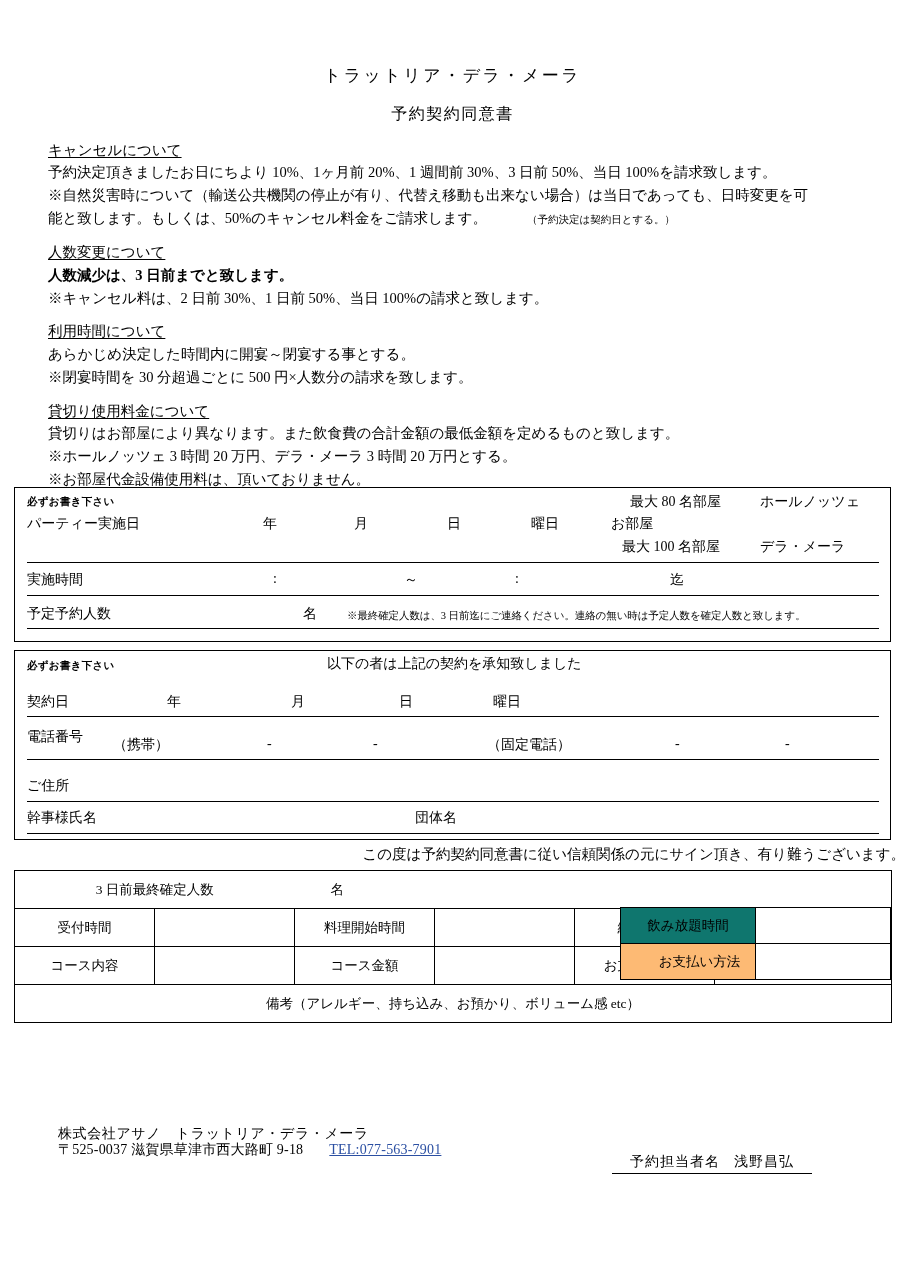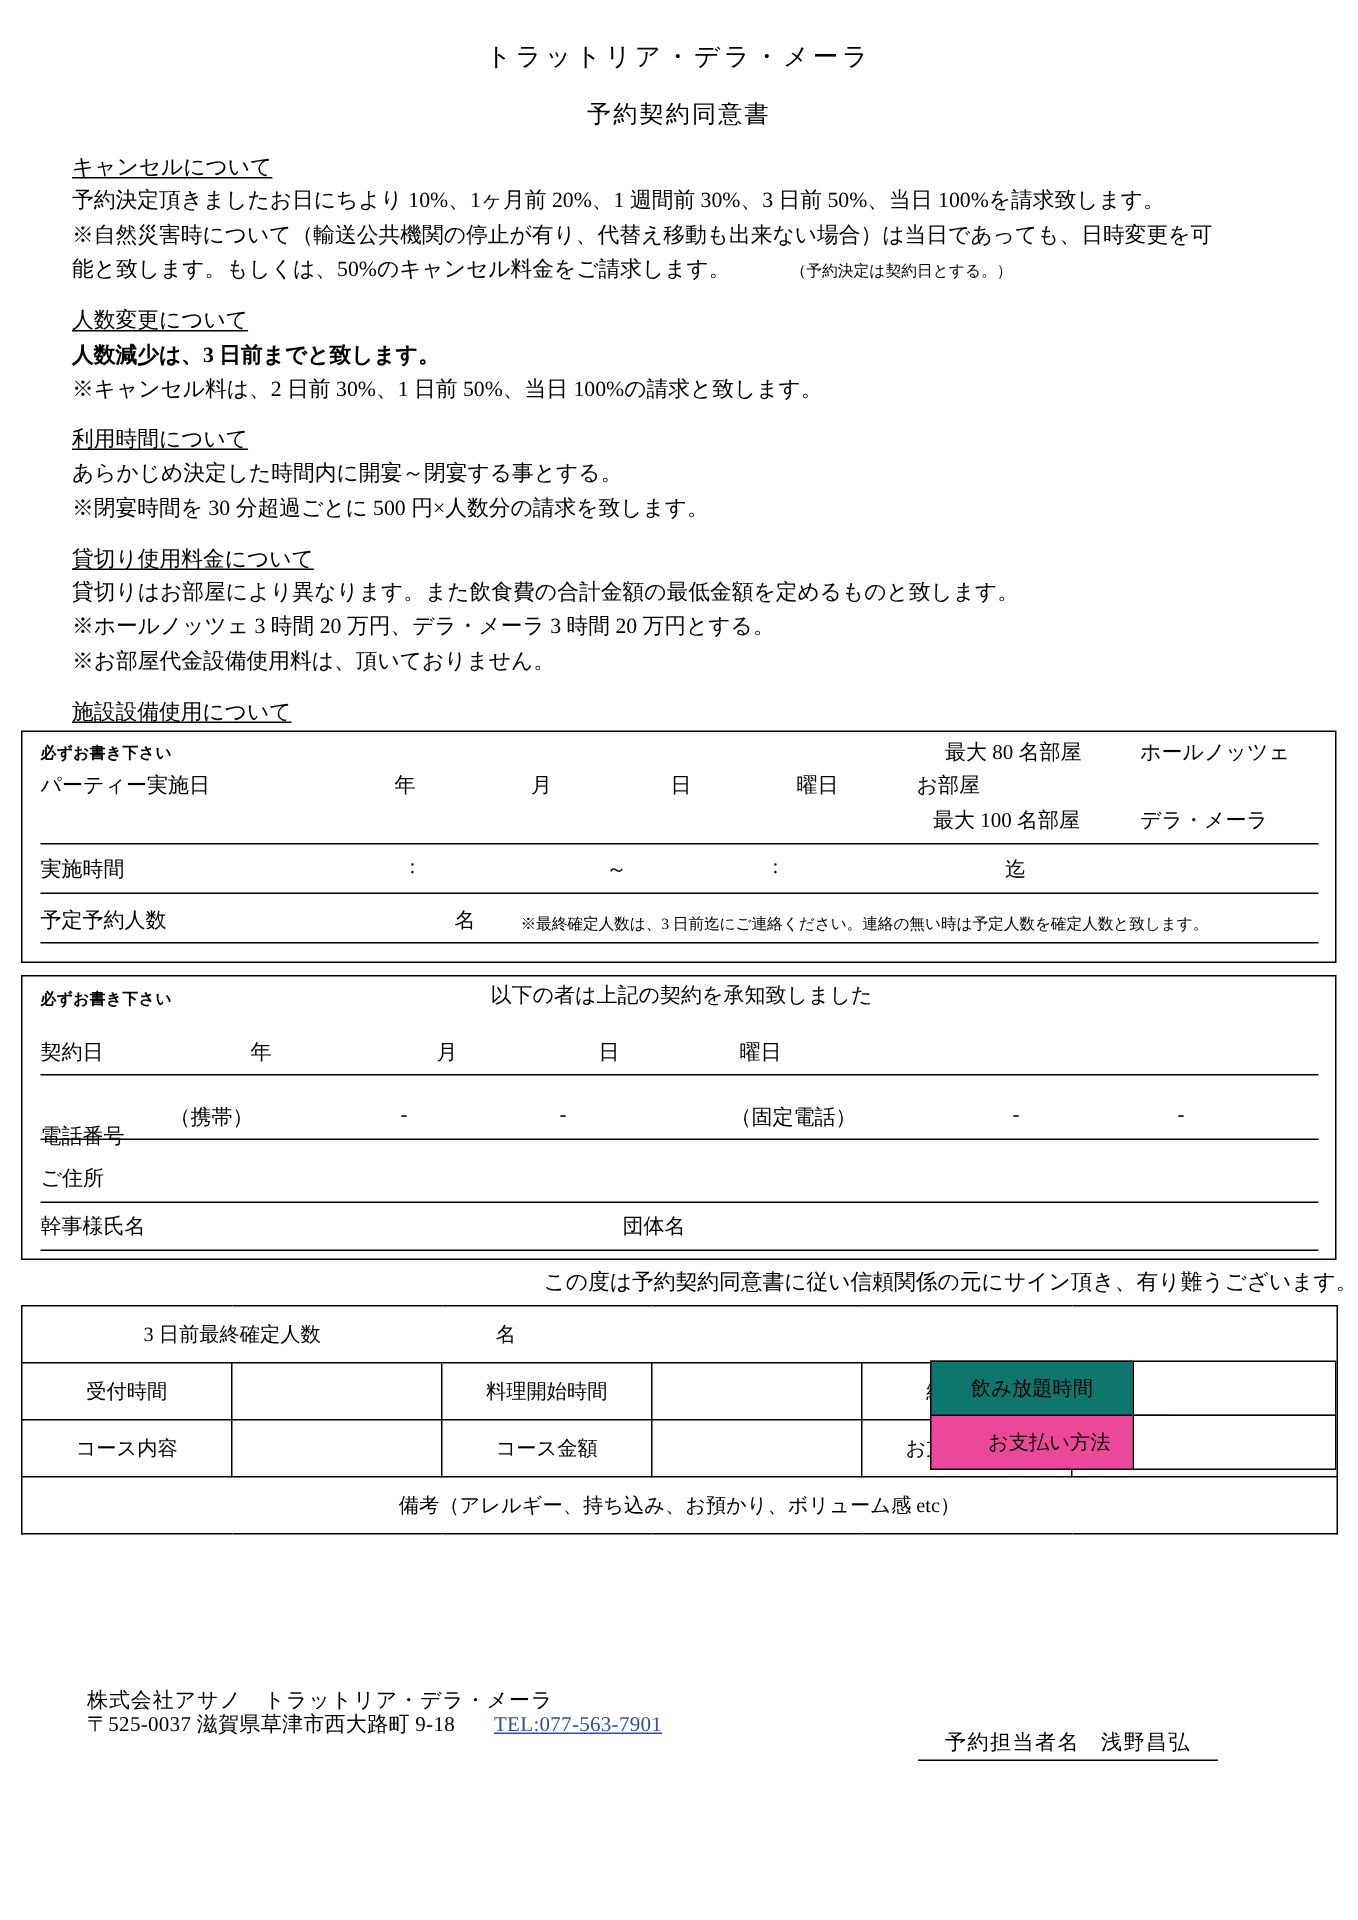--- a/index.html
+++ b/index.html
@@ -23,21 +23,21 @@
     box-sizing: border-box;
     padding: 0;
   }
 
   
   .doc-title {
     text-align: center;
     font-size: 17px;
     letter-spacing: 2.5px;
     margin: 0;
-    padding-top: 26px;
+    padding-top: 64px;
     font-weight: normal;
   }
   .doc-subtitle {
     text-align: center;
     font-size: 16px;
     letter-spacing: 1.5px;
     margin: 0;
     padding-top: 17px;
     font-weight: normal;
   }
@@ -244,21 +244,21 @@
     <div class="must-write" style="left:12px; top:8px;">必ずお書き下さい</div>
     <div class="fld" style="left:312px; top:4px;">以下の者は上記の契約を承知致しました</div>
 
     <div class="fld" style="left:12px; top:42px;">契約日</div>
     <div class="fld" style="left:152px; top:42px;">年</div>
     <div class="fld" style="left:276px; top:42px;">月</div>
     <div class="fld" style="left:384px; top:42px;">日</div>
     <div class="fld" style="left:478px; top:42px;">曜日</div>
     <div class="rule" style="left:12px; top:65px; width:852px;"></div>
 
-    <div class="fld" style="left:12px; top:98px;">電話番号</div>
+    <div class="fld" style="left:12px; top:77px;">電話番号</div>
     <div class="fld" style="left:98px; top:85px;">（携帯）</div>
     <div class="fld" style="left:252px; top:85px;">-</div>
     <div class="fld" style="left:358px; top:85px;">-</div>
     <div class="fld" style="left:472px; top:85px;">（固定電話）</div>
     <div class="fld" style="left:660px; top:85px;">-</div>
     <div class="fld" style="left:770px; top:85px;">-</div>
     <div class="rule" style="left:12px; top:108px; width:852px;"></div>
 
     <div class="fld" style="left:12px; top:126px;">ご住所</div>
     <div class="rule" style="left:12px; top:150px; width:852px;"></div>
@@ -305,21 +305,21 @@
         </tr>
 
         <tr>
           <td colspan="6" class="remarks">備考（アレルギー、持ち込み、お預かり、ボリューム感 etc）</td>
         </tr>
       </tbody>
     </table>
 
     <div style="position:absolute; left:606px; top:37px; width:136px; height:37px; border:1px solid #000; box-sizing:border-box; background:#0f766e; font-size:13.5px; display:flex; align-items:center; justify-content:center;">飲み放題時間</div>
     <div style="position:absolute; left:741px; top:37px; width:136px; height:37px; border:1px solid #000; box-sizing:border-box; background:#fff;"></div>
-    <div style="position:absolute; left:606px; top:73px; width:159px; height:37px; border:1px solid #000; box-sizing:border-box; background:#ec4899; font-size:13.5px; display:flex; align-items:center; justify-content:center;">お支払い方法</div>
+    <div style="position:absolute; left:606px; top:73px; width:159px; height:37px; border:1px solid #000; box-sizing:border-box; background:#fdba74; font-size:13.5px; display:flex; align-items:center; justify-content:center;">お支払い方法</div>
     <div style="position:absolute; left:741px; top:73px; width:136px; height:37px; border:1px solid #000; box-sizing:border-box; background:#fff;"></div>
   </div>
 
   <div class="footer">
     <div class="footer-line" id="footer-company">株式会社アサノ　トラットリア・デラ・メーラ</div>
     <div class="footer-line" id="footer-address">
       <span>〒525-0037 滋賀県草津市西大路町 9-18</span><span style="display:inline-block; width:26px;"></span><span id="footer-tel">TEL:077-563-7901</span>
     </div>
     <div class="footer-line" id="footer-staff">
       <span>予約担当者名</span><span style="display:inline-block; width:14px;"></span><span>浅野昌弘</span>

